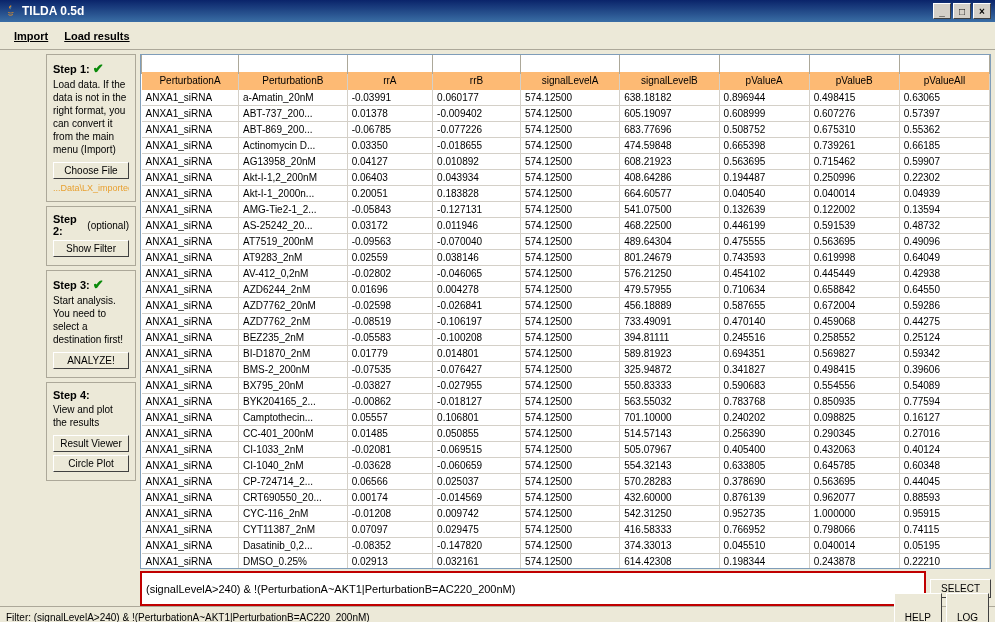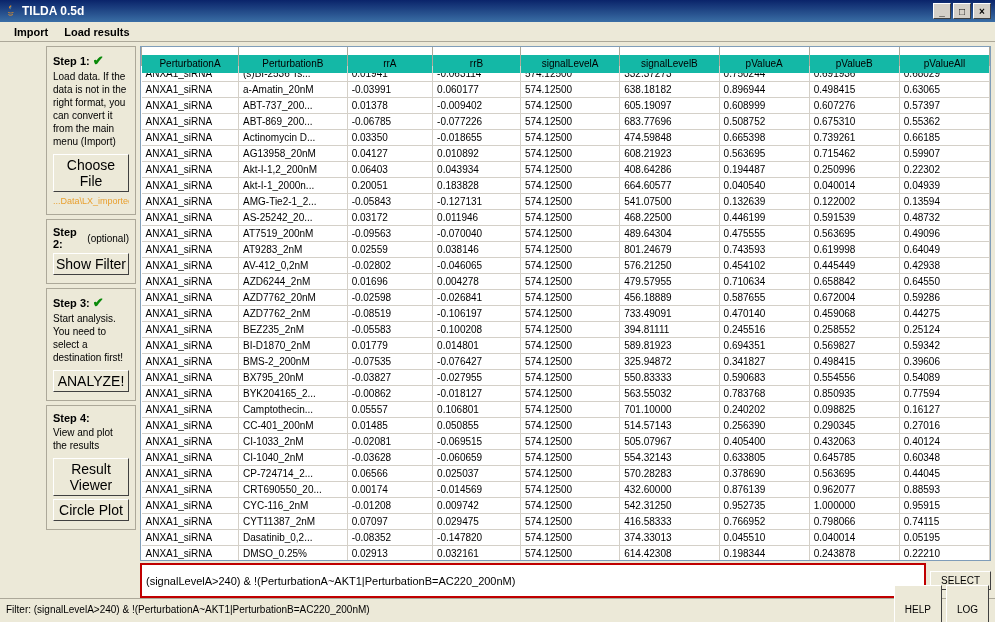--- a/index.html
+++ b/index.html
@@ -2,35 +2,35 @@
 <html><head>
 <meta charset="utf-8">
 <style>
 * { box-sizing: border-box; margin: 0; padding: 0; }
 body { font-family: Tahoma, Arial, sans-serif; font-size: 11px; background: #ece9d8; color: #000; width: 995px; height: 622px; overflow: hidden; }
 .titlebar { background: linear-gradient(to bottom, #0a246a, #3a6ea5); color: #fff; height: 22px; display: flex; align-items: center; padding: 0 4px; font-size: 12px; }
 .titlebar .java-icon { width: 14px; height: 14px; margin-right: 4px; display: inline-flex; align-items: center; justify-content: center; }
 .titlebar .title { flex: 1; font-weight: bold; }
 .winbtns { display: flex; gap: 2px; }
 .winbtn { width: 18px; height: 16px; background: #d4d0c8; border: 1px solid #fff; border-right-color: #404040; border-bottom-color: #404040; font-size: 10px; display: flex; align-items: center; justify-content: center; font-family: Arial; font-weight: bold; color: #000; }
-.menubar { background: #ece9d8; height: 20px; display: flex; align-items: center; padding: 0 6px; border-bottom: 1px solid #aca899; font-size: 11px; font-weight: bold; }
+.menubar { background: #ece9d8; height: 28px; display: flex; align-items: center; padding: 0 6px; border-bottom: 1px solid #aca899; font-size: 11px; font-weight: bold; text-decoration: underline; }
 .menubar .menuitem { padding: 2px 8px; }
 .content { display: flex; height: 556px; }
 .sidebar { width: 140px; padding: 4px; background: #ece9d8; display: flex; flex-direction: column; gap: 4px; }
 .stepbox { border: 1px solid #aca899; background: #ece9d8; padding: 6px 6px 8px 6px; font-size: 10px; margin-left: 42px; }
 .stepbox .step-title { font-weight: bold; font-size: 11px; display: flex; align-items: center; gap: 3px; margin-bottom: 2px; }
 .check { color: #0a8a0a; font-weight: bold; font-size: 13px; }
 .stepbox .desc { font-size: 10px; line-height: 1.3; margin-bottom: 6px; }
-.stepbtn { display: block; width: 100%; background: #ece9d8; border: 1px solid #404040; border-top-color: #fff; border-left-color: #fff; padding: 2px 0; font-size: 14px; text-align: center; margin-top: 3px; cursor: pointer; }
+.stepbtn { display: block; width: 100%; background: #ece9d8; border: 1px solid #404040; border-top-color: #fff; border-left-color: #fff; padding: 2px 0; font-size: 10px; text-align: center; margin-top: 3px; cursor: pointer; }
 .filepath { color: #e8a030; font-size: 9px; margin-top: 4px; text-align: left; overflow: hidden; white-space: nowrap; }
 .main { flex: 1; display: flex; flex-direction: column; padding: 4px 4px 0 0; }
 .tablewrap { flex: 1; border: 1px solid #7f9db9; background: #fff; overflow: hidden; position: relative; display: flex; }
 .tablescroll { flex: 1; overflow-y: scroll; }
 table { border-collapse: collapse; width: 100%; font-size: 10px; table-layout: fixed; }
-th { background: #14b8a6; border: 1px solid #aca899; border-top: none; padding: 2px 4px; font-weight: normal; text-align: center; position: sticky; top: 8px; height: 18px; }
+th { background: #fdba74; border: 1px solid #aca899; border-top: none; padding: 2px 4px; font-weight: normal; text-align: center; position: sticky; top: 17px; height: 18px; }
 td { border-right: 1px solid #d4d0c8; border-bottom: 1px solid #d4d0c8; padding: 1px 4px; height: 16px; white-space: nowrap; overflow: hidden; text-align: left; }
 .filterrow { display: flex; align-items: center; margin-top: 2px; gap: 4px; }
 .filterinput { flex: 1; border: 2px solid #c00000; padding: 3px 4px; background: #fff; font-size: 11px; height: 35px; }
 .filterrow .btn { background: #ece9d8; border: 1px solid #404040; border-top-color: #fff; border-left-color: #fff; padding: 3px 10px; font-size: 10px; cursor: pointer; }
 .statusbar { height: 22px; background: #ece9d8; border-top: 1px solid #aca899; display: flex; align-items: center; padding: 0 6px; font-size: 10px; }
 .statusbar .filt { flex: 1; }
 .statusbar .btn { background: #ece9d8; border: 1px solid #404040; border-top-color: #fff; border-left-color: #fff; padding: 18px 10px; font-size: 10px; margin-left: 4px; cursor: pointer; }
 .col-pa{width:84px}.col-pb{width:94px}.col-rra{width:74px}.col-rrb{width:76px}.col-sla{width:86px}.col-slb{width:86px}.col-pva{width:78px}.col-pvb{width:78px}.col-pvall{width:78px}
 ::-webkit-scrollbar { width: 16px; background: #ece9d8; }
 ::-webkit-scrollbar-thumb { background: #c8c8c8; border: 1px solid #888; }

